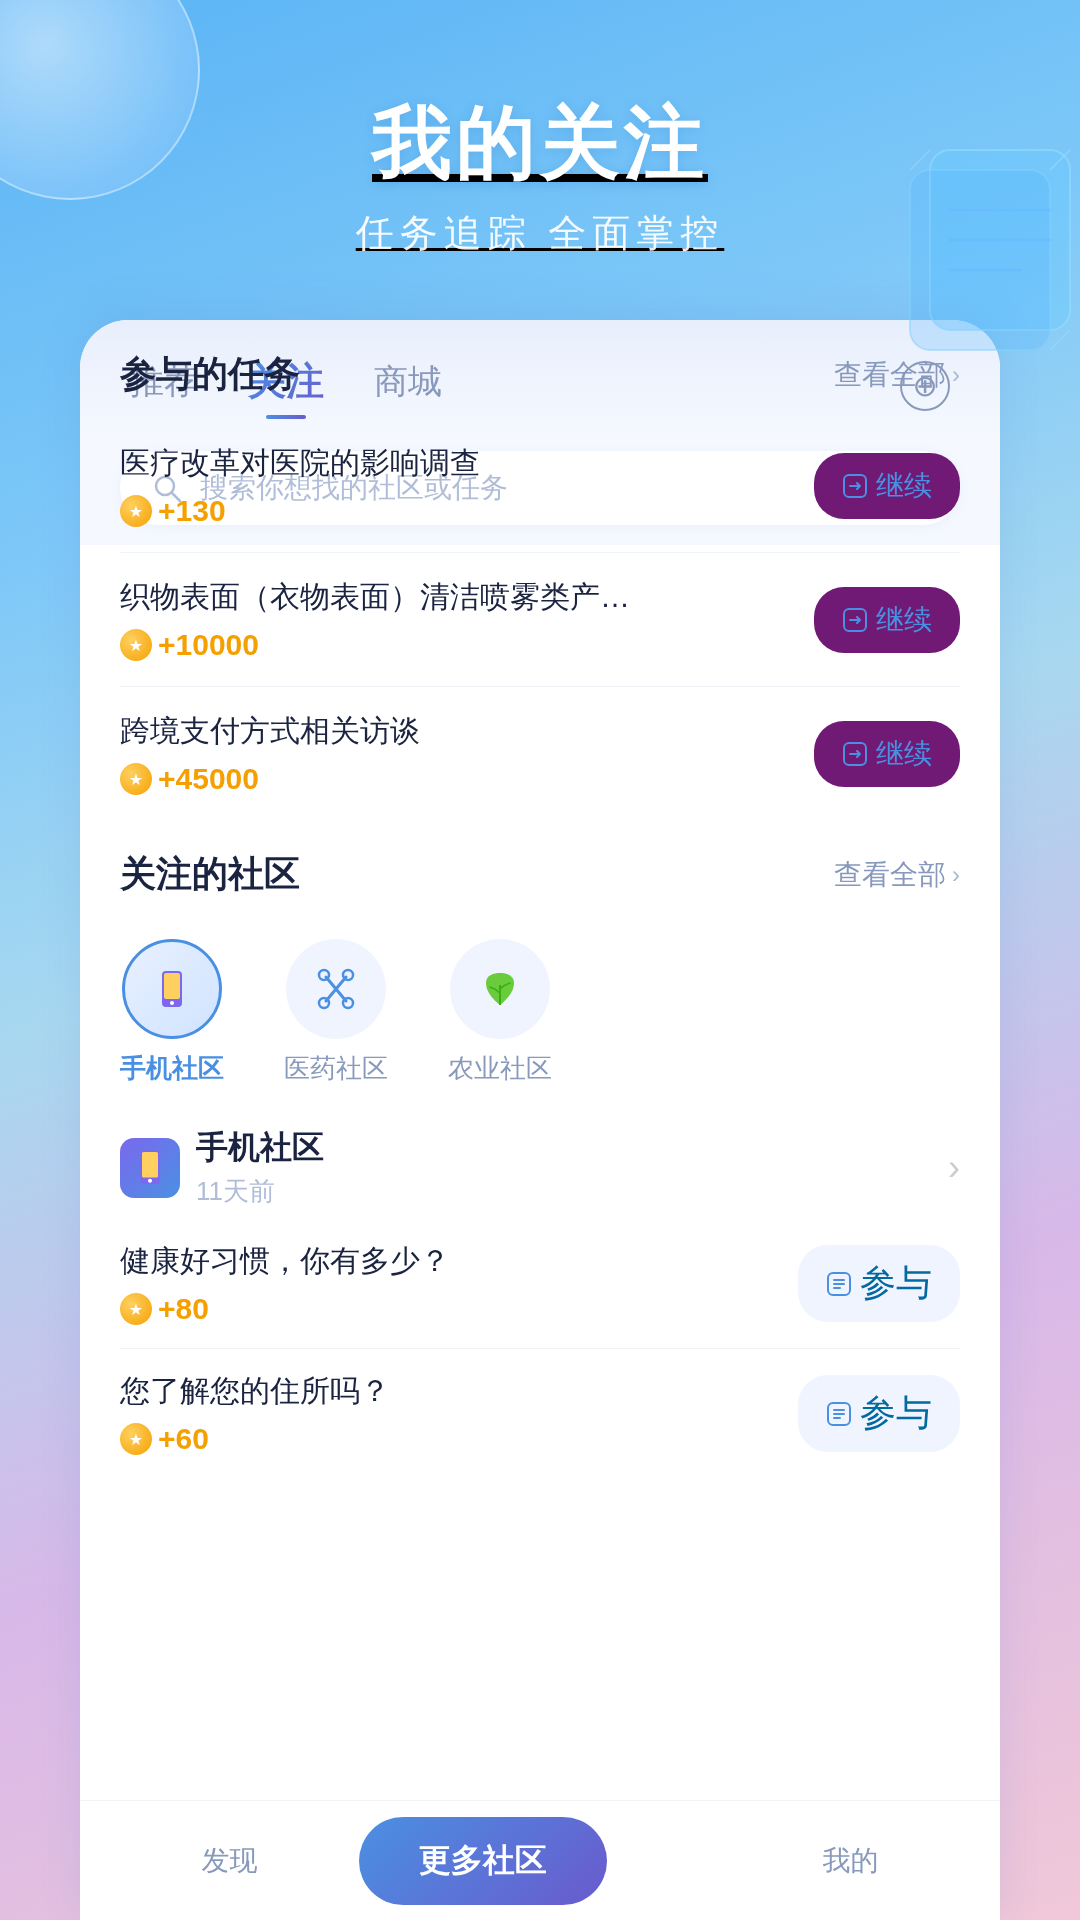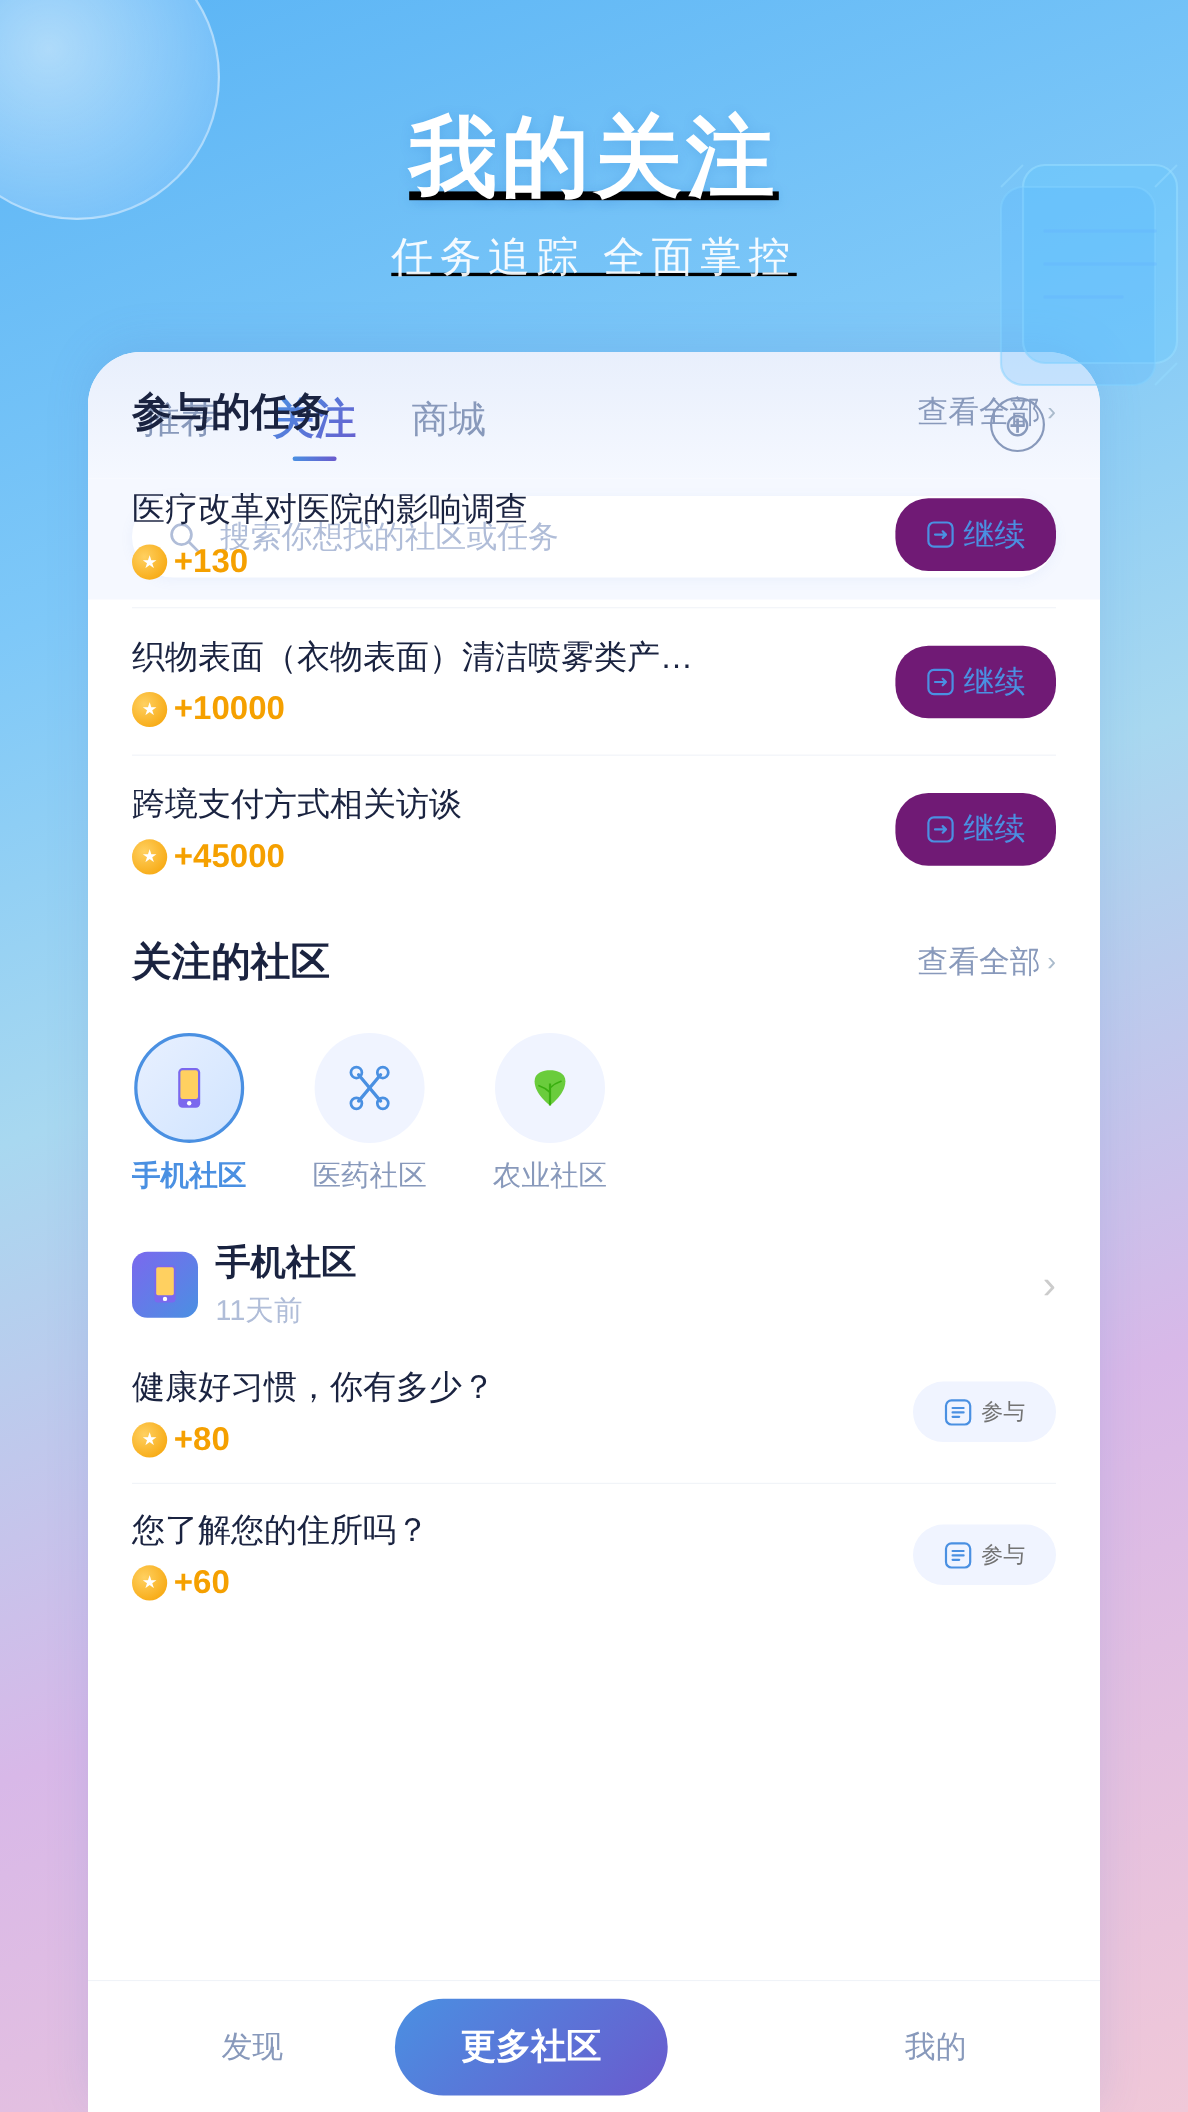--- a/index.html
+++ b/index.html
@@ -366,22 +366,22 @@
       border: none;
       border-radius: 30px;
       padding: 14px 28px;
       display: flex;
       align-items: center;
       gap: 8px;
       cursor: pointer;
     }
 
     .join-btn-label {
-      font-size: 20px;
-      color: #737373;
+      font-size: 36px;
+      color: #0369a1;
       font-weight: 500;
     }
 
     
     .bottom-nav {
       position: absolute;
       bottom: 0;
       left: 0;
       right: 0;
       height: 120px;

